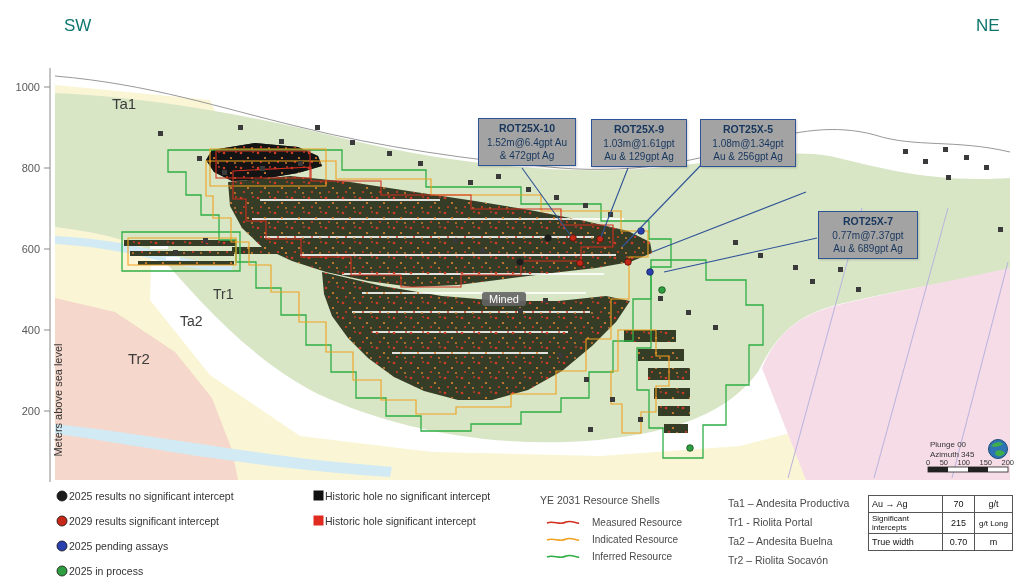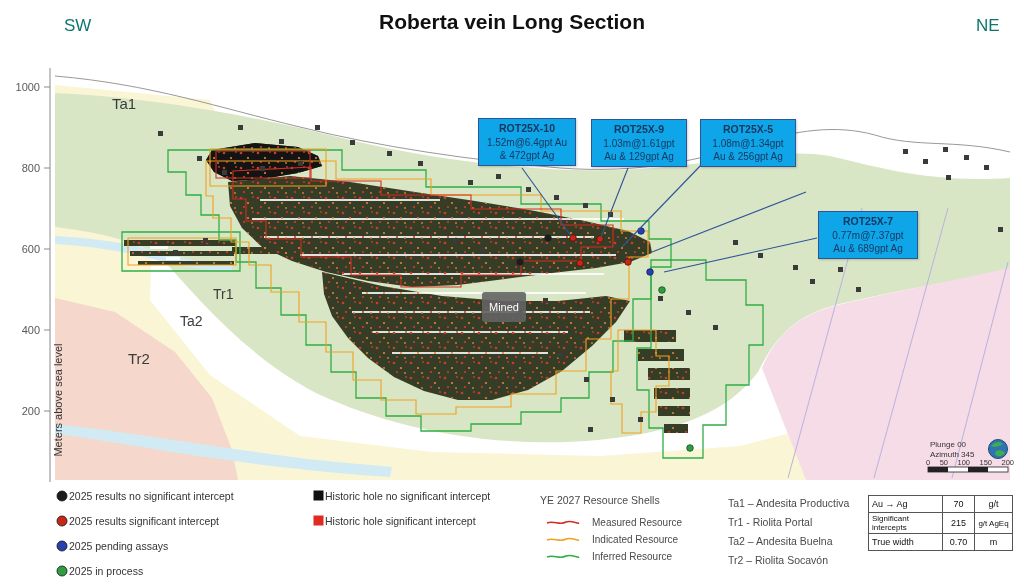--- a/index.html
+++ b/index.html
@@ -6,22 +6,22 @@
   .stage{position:relative;width:1024px;height:585px;background:#ffffff;overflow:hidden;
          font-family:"Liberation Sans",sans-serif;color:#222;}
   .abs{position:absolute;}
   .title{top:10px;left:0;width:100%;text-align:center;font-size:21px;font-weight:bold;color:#101010;}
   .corner{font-size:17px;color:#0f766e;}
   .tick{font-size:11px;color:#595959;width:32px;text-align:right;}
   .axis-label{left:52px;top:466px;transform-origin:0 0;transform:rotate(-90deg);
               font-size:11px;color:#333;width:132px;text-align:center;}
   .zone-label{font-size:14px;color:#3c3c3c;}
   .zone-big{font-size:15px;}
-  .mined{background:rgba(100,100,100,.9);color:#fff;font-size:11px;padding:9px 7px;border-radius:3px;}
-  .callout{background:#0ea5e9;border:1px solid #2f5496;color:#17365d;text-align:center;
+  .mined{background:rgba(100,100,100,.9);color:#fff;font-size:11px;padding:1px 7px;border-radius:3px;}
+  .callout{background:#a3a3a3;border:1px solid #2f5496;color:#17365d;text-align:center;
            font-size:10px;line-height:1.3;padding:3px 4px;box-shadow:1px 1px 2px rgba(0,0,0,.18);}
   .callout .cid{font-weight:bold;font-size:10.5px;}
   .legend-item{display:flex;align-items:center;font-size:10.5px;color:#333;}
   .shell-title{font-size:10.5px;color:#4a4a4a;}
   .shell-item{display:flex;align-items:center;gap:12px;font-size:10px;color:#4a4a4a;}
   .litho{font-size:10.5px;color:#4a4a4a;}
   .info-table{border-collapse:collapse;font-size:9px;color:#111;background:#fff;}
   .info-table td{border:1px solid #555;padding:1px 3px;text-align:center;height:14px;}
   .info-table td.lbl{text-align:left;}
   .info-table td.small{font-size:8px;}
@@ -192,21 +192,20 @@
       <rect x="928" y="467" width="20" height="5" fill="#222"></rect>
       <rect x="968" y="467" width="20" height="5" fill="#222"></rect>
     </g>
     <g transform="translate(998,449)">
       <circle r="9.5" fill="#2e74b5" stroke="#1b4a74" stroke-width="1"></circle>
       <path d="M-7,-3 C-4,-7 2,-8 5,-5 C2,-3 -2,-1 -7,-3 Z" fill="#3fae4a"></path>
       <path d="M-2,2 C2,0 6,2 7,4 C4,8 -1,8 -3,5 Z" fill="#3fae4a"></path>
     </g>
   </svg>
 
-  <div class="abs title">Roberta vein Long Section</div>
   <div class="abs corner" style="left:64px;top:16px">SW</div>
   <div class="abs corner" style="left:976px;top:16px">NE</div>
 
   <div class="abs tick" style="left:8px;top:81px">1000</div>
   <div class="abs tick" style="left:8px;top:162px">800</div>
   <div class="abs tick" style="left:8px;top:243px">600</div>
   <div class="abs tick" style="left:8px;top:324px">400</div>
   <div class="abs tick" style="left:8px;top:405px">200</div>
   <div class="abs axis-label">Meters above sea level</div>
 
@@ -252,21 +251,21 @@
   <div class="abs legend-item" style="left:55px;top:489px">
     <svg width="14" height="14">
         <circle cx="7" cy="7" r="5" stroke="#111" stroke-width="0.8" fill="#1c1c1c"></circle>
       </svg>
     <span>2025 results no significant intercept</span>
   </div>
   <div class="abs legend-item" style="left:55px;top:514px">
     <svg width="14" height="14">
         <circle cx="7" cy="7" r="5" stroke="#111" stroke-width="0.8" fill="#c62817"></circle>
       </svg>
-    <span>2025 results significant intercept</span>
+    <span>2029 results significant intercept</span>
   </div>
   <div class="abs legend-item" style="left:55px;top:539px">
     <svg width="14" height="14">
         <circle cx="7" cy="7" r="5" stroke="#111" stroke-width="0.8" fill="#2a3fae"></circle>
       </svg>
     <span>2025 pending assays</span>
   </div>
   <div class="abs legend-item" style="left:55px;top:564px">
     <svg width="14" height="14">
         <circle cx="7" cy="7" r="5" stroke="#111" stroke-width="0.8" fill="#2f9e41"></circle>
@@ -280,21 +279,21 @@
       </svg>
     <span>Historic hole no significant intercept</span>
   </div>
   <div class="abs legend-item" style="left:312px;top:514px">
     <svg width="13" height="13">
         <rect x="1.5" y="1.5" width="10" height="10" fill="#e02b20"></rect>
       </svg>
     <span>Historic hole significant intercept</span>
   </div>
 
-  <div class="abs shell-title" style="left:540px;top:494px">YE 2027 Resource Shells</div>
+  <div class="abs shell-title" style="left:540px;top:494px">YE 2031 Resource Shells</div>
   <div class="abs shell-item" style="left:546px;top:517px">
     <svg width="34" height="8">
         <path d="M1,4 C8,1 14,7 20,3 C26,1 31,5 33,4" fill="none" stroke-width="1.6" stroke="#d22f1f"></path>
       </svg>
     <span>Measured Resource</span>
   </div>
   <div class="abs shell-item" style="left:546px;top:534px">
     <svg width="34" height="8">
         <path d="M1,4 C8,1 14,7 20,3 C26,1 31,5 33,4" fill="none" stroke-width="1.6" stroke="#f0a11f"></path>
       </svg>
@@ -320,21 +319,21 @@
       </colgroup>
     <tbody>
         <tr>
       <td class="lbl">Au → Ag</td>
       <td>70</td>
       <td>g/t</td>
     </tr>
     <tr>
       <td class="lbl small">Significant intercepts</td>
       <td>215</td>
-      <td class="small">g/t AgEq</td>
+      <td class="small">g/t Long</td>
     </tr>
     <tr>
       <td class="lbl">True width</td>
       <td>0.70</td>
       <td>m</td>
     </tr>
   </tbody>
     </table>
 
 </div>

